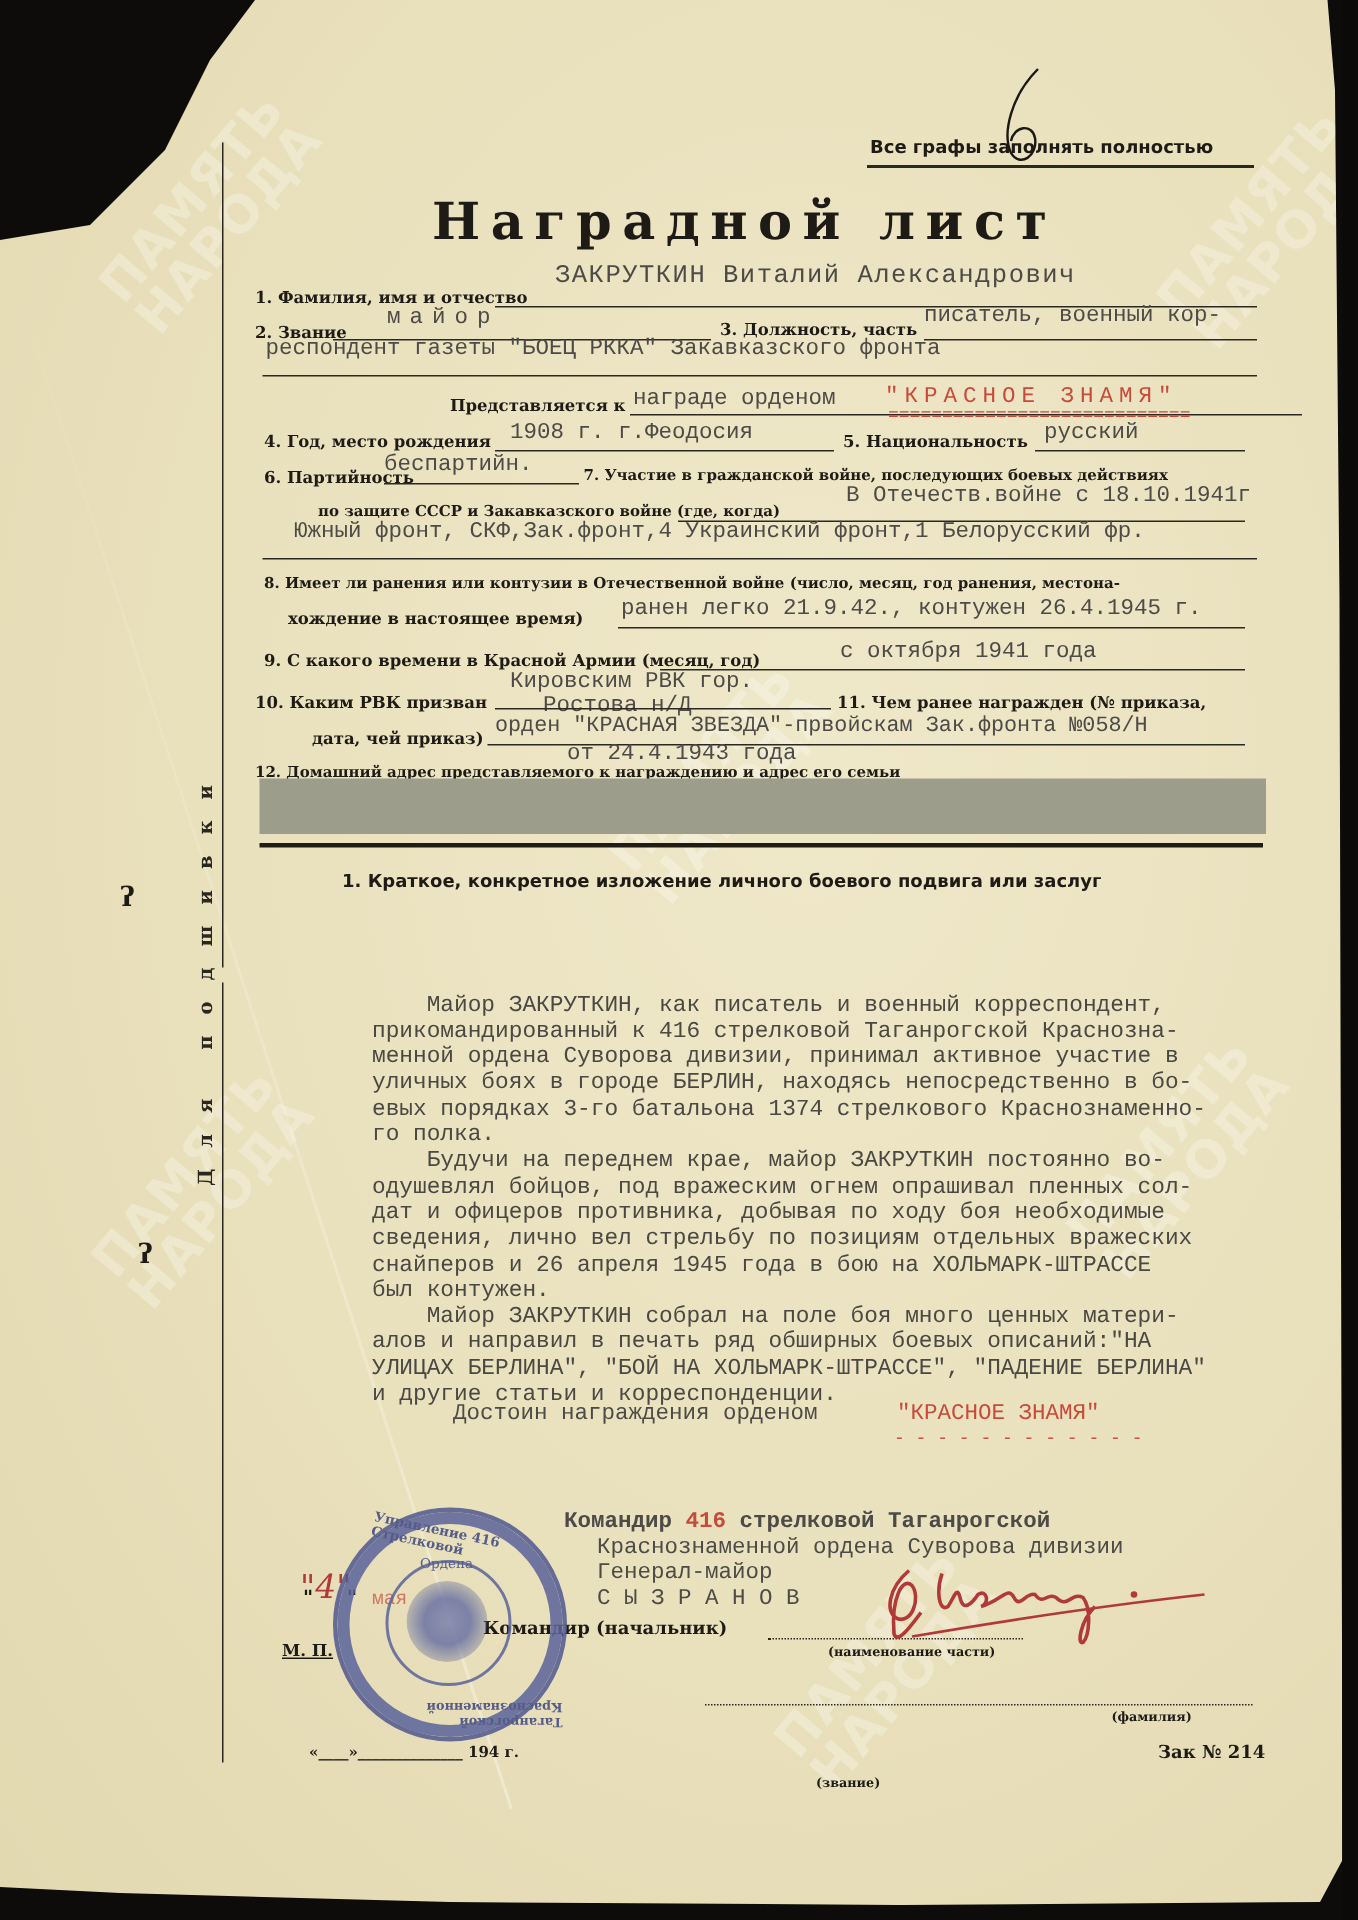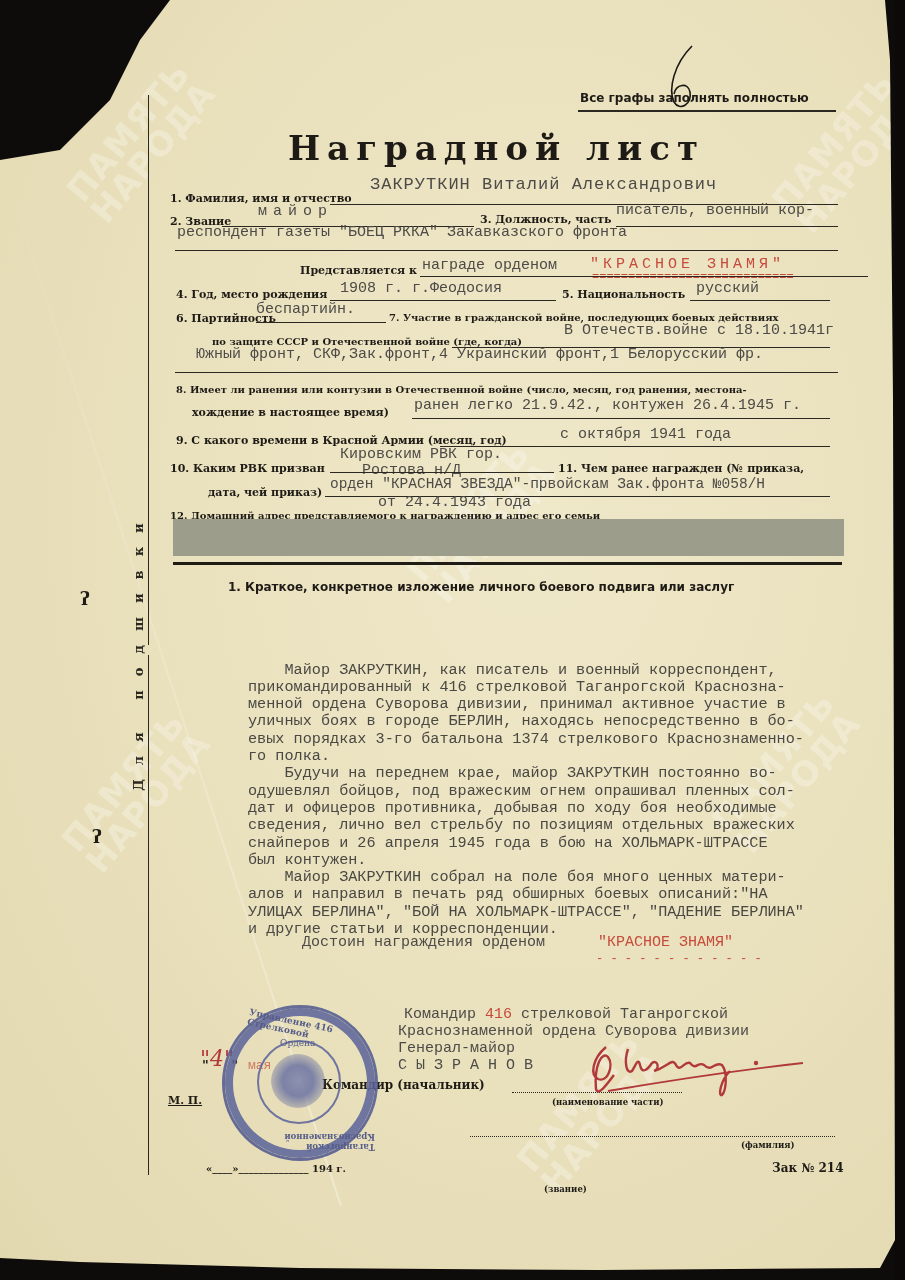--- a/index.html
+++ b/index.html
@@ -129,21 +129,21 @@
   <div class="typed" style="left:340px;top:280px;">1908 г. г.Феодосия</div>
   <div class="rule" style="left:330px;top:300px;width:226px;"></div>
   <div class="printed" style="left:562px;top:288px;">5. Национальность</div>
   <div class="typed" style="left:696px;top:280px;">русский</div>
   <div class="rule" style="left:690px;top:300px;width:140px;"></div>
 
   <div class="printed" style="left:176px;top:312px;">6. Партийность</div>
   <div class="typed" style="left:256px;top:301px;">беспартийн.</div>
   <div class="rule" style="left:256px;top:322px;width:130px;"></div>
   <div class="printed" style="left:389px;top:312px;font-size:10px;font-weight:bold;">7. Участие в гражданской войне, последующих боевых действиях</div>
-  <div class="printed" style="left:212px;top:336px;font-size:10px;">по защите СССР и Отечественной войне (где, когда)</div>
+  <div class="printed" style="left:212px;top:336px;font-size:10px;">по защите СССР и Закавказского войне (где, когда)</div>
   <div class="typed" style="left:564px;top:322px;">В Отечеств.войне с 18.10.1941г</div>
   <div class="rule" style="left:452px;top:347px;width:378px;"></div>
   <div class="typed" style="left:196px;top:346px;">Южный фронт, СКФ,Зак.фронт,4 Украинский фронт,1 Белорусский фр.</div>
   <div class="rule" style="left:175px;top:372px;width:663px;"></div>
 
   <div class="printed" style="left:176px;top:384px;font-size:10px;">8. Имеет ли ранения или контузии в Отечественной войне (число, месяц, год ранения, местона-</div>
   <div class="printed" style="left:192px;top:406px;">хождение в настоящее время)</div>
   <div class="typed" style="left:414px;top:397px;">ранен легко 21.9.42., контужен 26.4.1945 г.</div>
   <div class="rule" style="left:412px;top:418px;width:418px;"></div>
 
@@ -182,42 +182,42 @@
 был контужен.</div><div>    Майор ЗАКРУТКИН собрал на поле боя много ценных матери-
 алов и направил в печать ряд обширных боевых описаний:"НА
 УЛИЦАХ БЕРЛИНА", "БОЙ НА ХОЛЬМАРК-ШТРАССЕ", "ПАДЕНИЕ БЕРЛИНА"
 и другие статьи и корреспонденции.</div>
   </div>
 
   <div class="typed" style="left:302px;top:934px;">Достоин награждения орденом</div>
   <div class="typed red" style="left:598px;top:934px;">"КРАСНОЕ ЗНАМЯ"</div>
   <div class="typed red" style="left:596px;top:952px;font-size:12px;">- - - - - - - - - - - -</div>
 
-  <div class="typed" style="left:404px;top:1006px;">
+  <div class="typed" style="left:376px;top:1006px;font-weight:bold;">
     <span>Командир</span> <span class="red" style="position:static;">416</span> <span>стрелковой Таганрогской</span>
   </div>
   <div class="typed" style="left:398px;top:1023px;">Краснознаменной ордена Суворова дивизии</div>
   <div class="typed" style="left:398px;top:1040px;">Генерал-майор</div>
   <div class="typed" style="left:398px;top:1057px;letter-spacing:9px;">СЫЗРАНОВ</div>
 
   <div class="printed" style="left:322px;top:1078px;font-size:12px;">Командир (начальник)</div>
   <div class="rule dotted" style="left:512px;top:1092px;width:170px;"></div>
   <div class="printed" style="left:552px;top:1097px;font-size:8.5px;">(наименование части)</div>
 
   <svg class="signature" viewBox="0 0 220 70">
     <path d="M18 12 C 4 24, 2 40, 10 44 C 20 48, 26 30, 20 22 C 14 16, 6 30, 8 54 C 10 62, 20 48, 26 40" fill="none" stroke="#b2393a" stroke-width="2.4"></path>
     <path d="M40 14 C 36 26, 38 40, 44 36 C 48 30, 50 22, 52 30 C 54 40, 60 34, 64 28 C 70 24, 72 34, 66 36 C 80 32, 84 22, 88 30 C 92 38, 96 26, 102 28 C 108 36, 110 26, 116 30 C 124 38, 126 26, 134 30 C 140 38, 138 56, 134 60 C 130 62, 132 46, 142 36" fill="none" stroke="#b2393a" stroke-width="2.4"></path>
     <path d="M20 56 C 90 44, 160 34, 215 28" fill="none" stroke="#b2393a" stroke-width="1.8"></path>
     <circle cx="168" cy="28" r="2.2" fill="#b2393a"></circle>
   </svg>
 
   <div class="printed" style="left:202px;top:1058px;font-size:13px;">"&nbsp;&nbsp;&nbsp;&nbsp;&nbsp;"</div>
   <div class="handwritten-4" style="left:200px;top:1046px;font-size:22px;">"4"</div>
   <div class="typed red" style="left:248px;top:1058px;font-size:13px;opacity:0.7;">мая</div>
-  <div class="printed" style="left:168px;top:1094px;text-decoration:underline;">М. П.</div>
+  <div class="printed" style="left:188px;top:1094px;text-decoration:underline;">М. П.</div>
 
   <div class="stamp">
     <div class="inner"></div>
     <div class="emblem"></div>
     <div class="stamp-text" style="left:22px;top:12px;transform:rotate(12deg);font-size:9px;">Управление 416 Стрелковой</div>
     <div class="stamp-text" style="left:55px;top:30px;font-size:9px;font-weight:normal;">Ордена</div>
     <div class="stamp-text" style="left:14px;top:124px;transform:rotate(180deg);font-size:8.5px;">Таганрогской Краснознаменной</div>
   </div>
 
   <div class="rule dotted" style="left:470px;top:1136px;width:365px;"></div>

